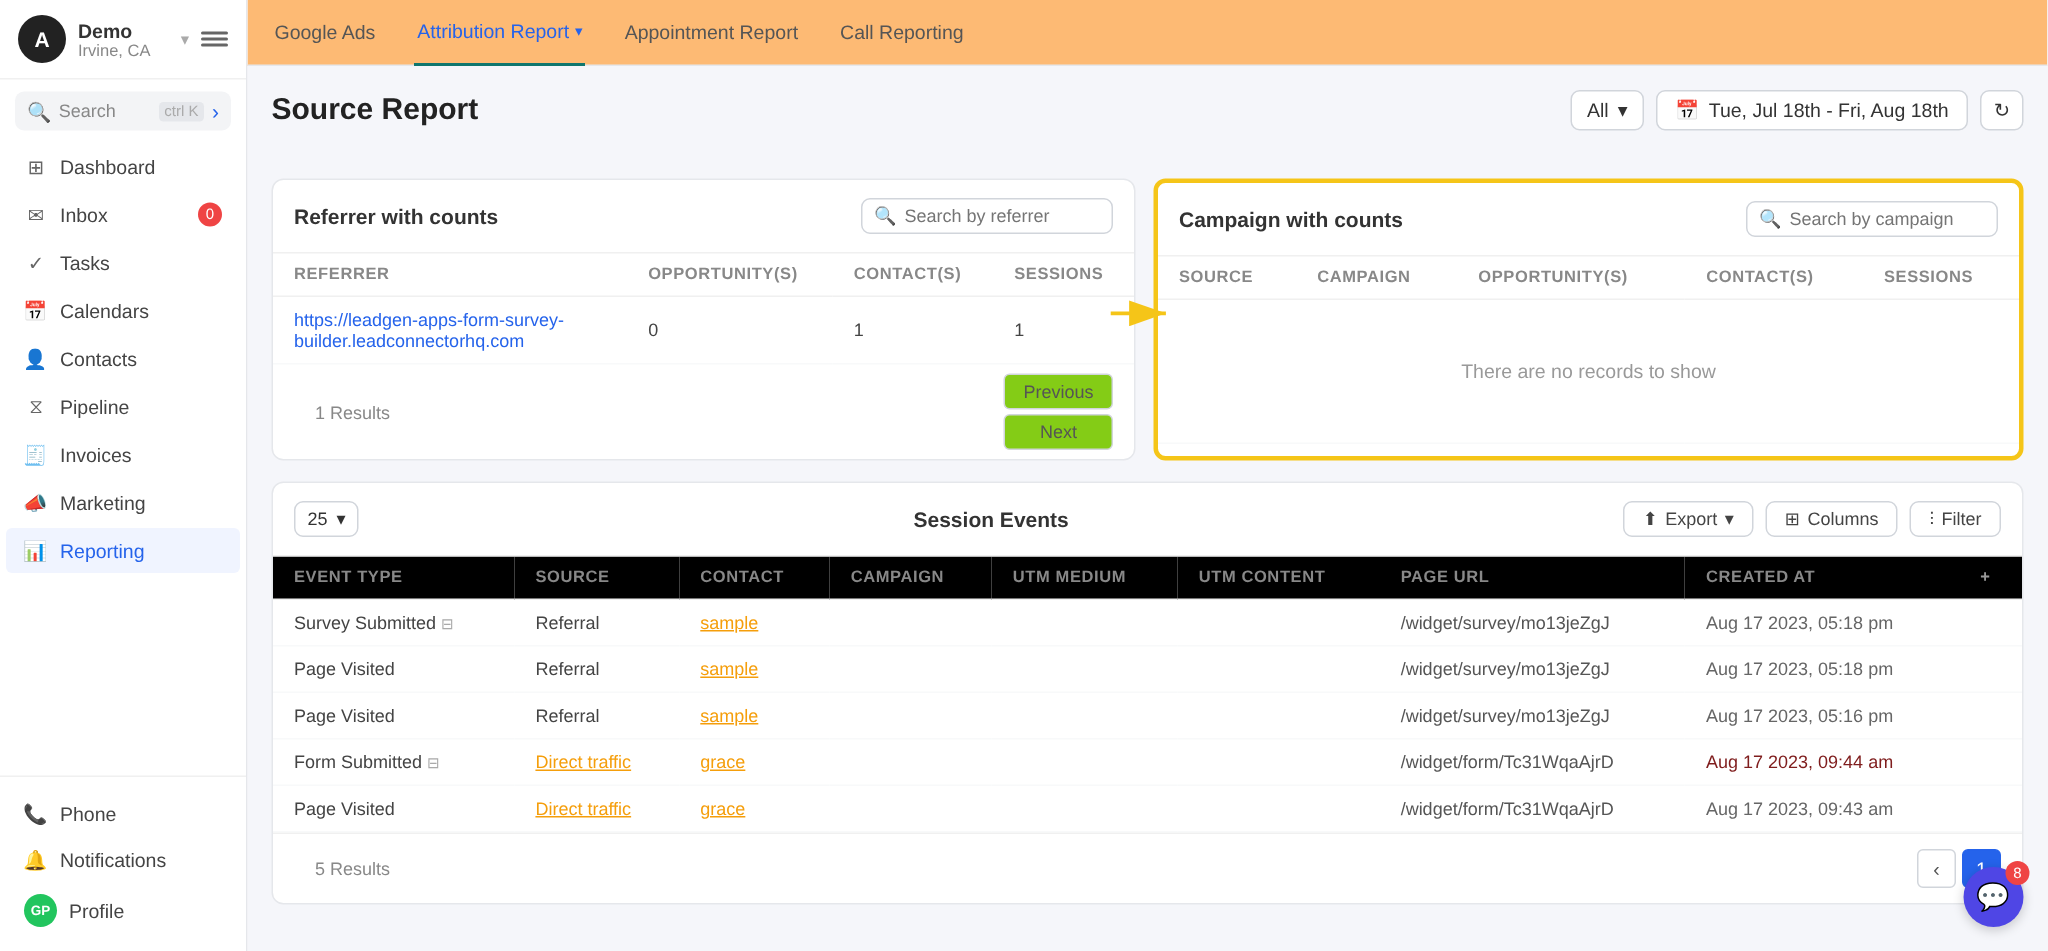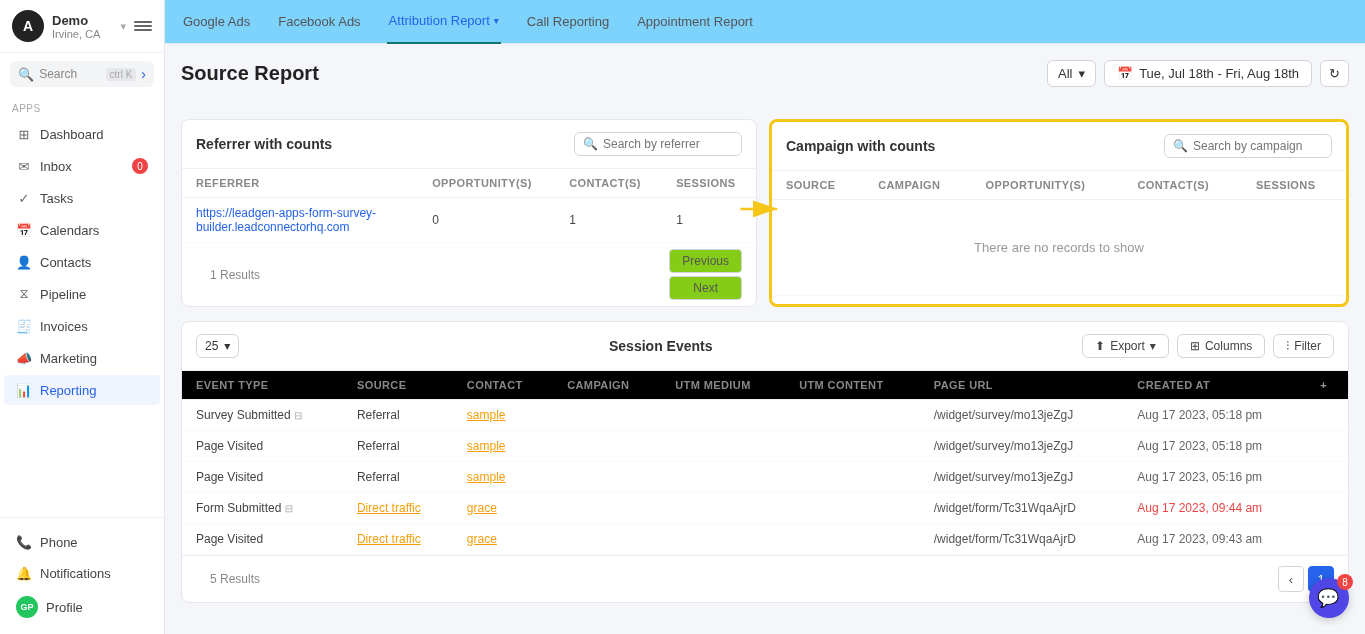--- a/index.html
+++ b/index.html
@@ -26,21 +26,21 @@
     .sidebar-item-icon { width: 16px; height: 16px; display: flex; align-items: center; justify-content: center; color: #666; flex-shrink: 0; }
     .sidebar-item-label { font-size: 13px; }
     .badge { background: #ef4444; color: #fff; border-radius: 50%; width: 16px; height: 16px; font-size: 10px; display: flex; align-items: center; justify-content: center; margin-left: auto; }
 
     .sidebar-bottom { margin-top: auto; border-top: 1px solid #f0f0f0; padding: 8px 0; }
 
     
     .main { flex: 1; display: flex; flex-direction: column; overflow: hidden; }
 
     
-    .topnav { background: #7dd3fc; border-bottom: 1px solid #e5e7eb; display: flex; align-items: center; padding: 0 16px; height: 44px; gap: 24px; flex-shrink: 0; }
+    .topnav { background: #fdba74; border-bottom: 1px solid #e5e7eb; display: flex; align-items: center; padding: 0 16px; height: 44px; gap: 24px; flex-shrink: 0; }
     .topnav-item { font-size: 13px; color: #555; cursor: pointer; padding: 0 2px; height: 44px; display: flex; align-items: center; text-decoration: none; white-space: nowrap; }
     .topnav-item.active { color: #2563eb; border-bottom: 2px solid #0f766e; font-weight: 500; }
     .topnav-dropdown { display: flex; align-items: center; gap: 4px; }
 
     
     .content { flex: 1; overflow-y: auto; padding: 16px; background: #f5f6fa; position: relative; }
 
     
     .page-header { display: flex; align-items: center; justify-content: space-between; margin-bottom: 14px; }
     .page-title { font-size: 20px; font-weight: 600; color: #222; }
@@ -114,21 +114,20 @@
     </div>
   </div>
 
   <div class="sidebar-search">
     <span>🔍</span>
     <span class="sidebar-search-text">Search</span>
     <span class="sidebar-search-shortcut">ctrl K</span>
     <span style="color:#2563eb;font-size:14px;">›</span>
   </div>
 
-  <div class="sidebar-section-label">Apps</div>
 
   <div class="sidebar-item">
     <span class="sidebar-item-icon">⊞</span>
     <span class="sidebar-item-label">Dashboard</span>
   </div>
   <div class="sidebar-item">
     <span class="sidebar-item-icon">✉</span>
     <span class="sidebar-item-label">Inbox</span>
     <span class="badge">0</span>
   </div>
@@ -176,27 +175,26 @@
       <div style="width:22px;height:22px;background:#22c55e;border-radius:50%;color:#fff;font-size:9px;display:flex;align-items:center;justify-content:center;font-weight:700;">GP</div>
       <span class="sidebar-item-label">Profile</span>
     </div>
   </div>
 </div>
 
 <div class="main">
 
   <div class="topnav">
     <a class="topnav-item">Google Ads</a>
-    <a class="topnav-item">Facebook Ads</a>
     <a class="topnav-item active topnav-dropdown">
       <span>Attribution Report</span>
       <span style="font-size:10px;">▾</span>
     </a>
+    <a class="topnav-item">Appointment Report</a>
     <a class="topnav-item">Call Reporting</a>
-    <a class="topnav-item">Appointment Report</a>
   </div>
 
   <div class="content">
 
     <div class="page-header">
       <div class="page-title">Source Report</div>
       <div class="header-controls">
         <div class="select-dropdown">
           <span>All</span>
           <span>▾</span>
@@ -361,21 +359,21 @@
       <td></td>
     </tr>
               <tr>
       <td style="white-space:nowrap;">Form Submitted <span style="font-size:10px;color:#aaa;">⊟</span></td>
       <td class="source-link">Direct traffic</td>
       <td class="contact-link">grace</td>
       <td></td>
       <td></td>
       <td></td>
       <td style="color:#555;">/widget/form/Tc31WqaAjrD</td>
-      <td style="white-space:nowrap;color:#ef4444;">Aug 17 2023, 09:44 am</td>
+      <td style="white-space:nowrap;color:#7f1d1d;">Aug 17 2023, 09:44 am</td>
       <td></td>
     </tr>
               <tr>
       <td style="white-space:nowrap;">Page Visited</td>
       <td class="source-link">Direct traffic</td>
       <td class="contact-link">grace</td>
       <td></td>
       <td></td>
       <td></td>
       <td style="color:#555;">/widget/form/Tc31WqaAjrD</td>

